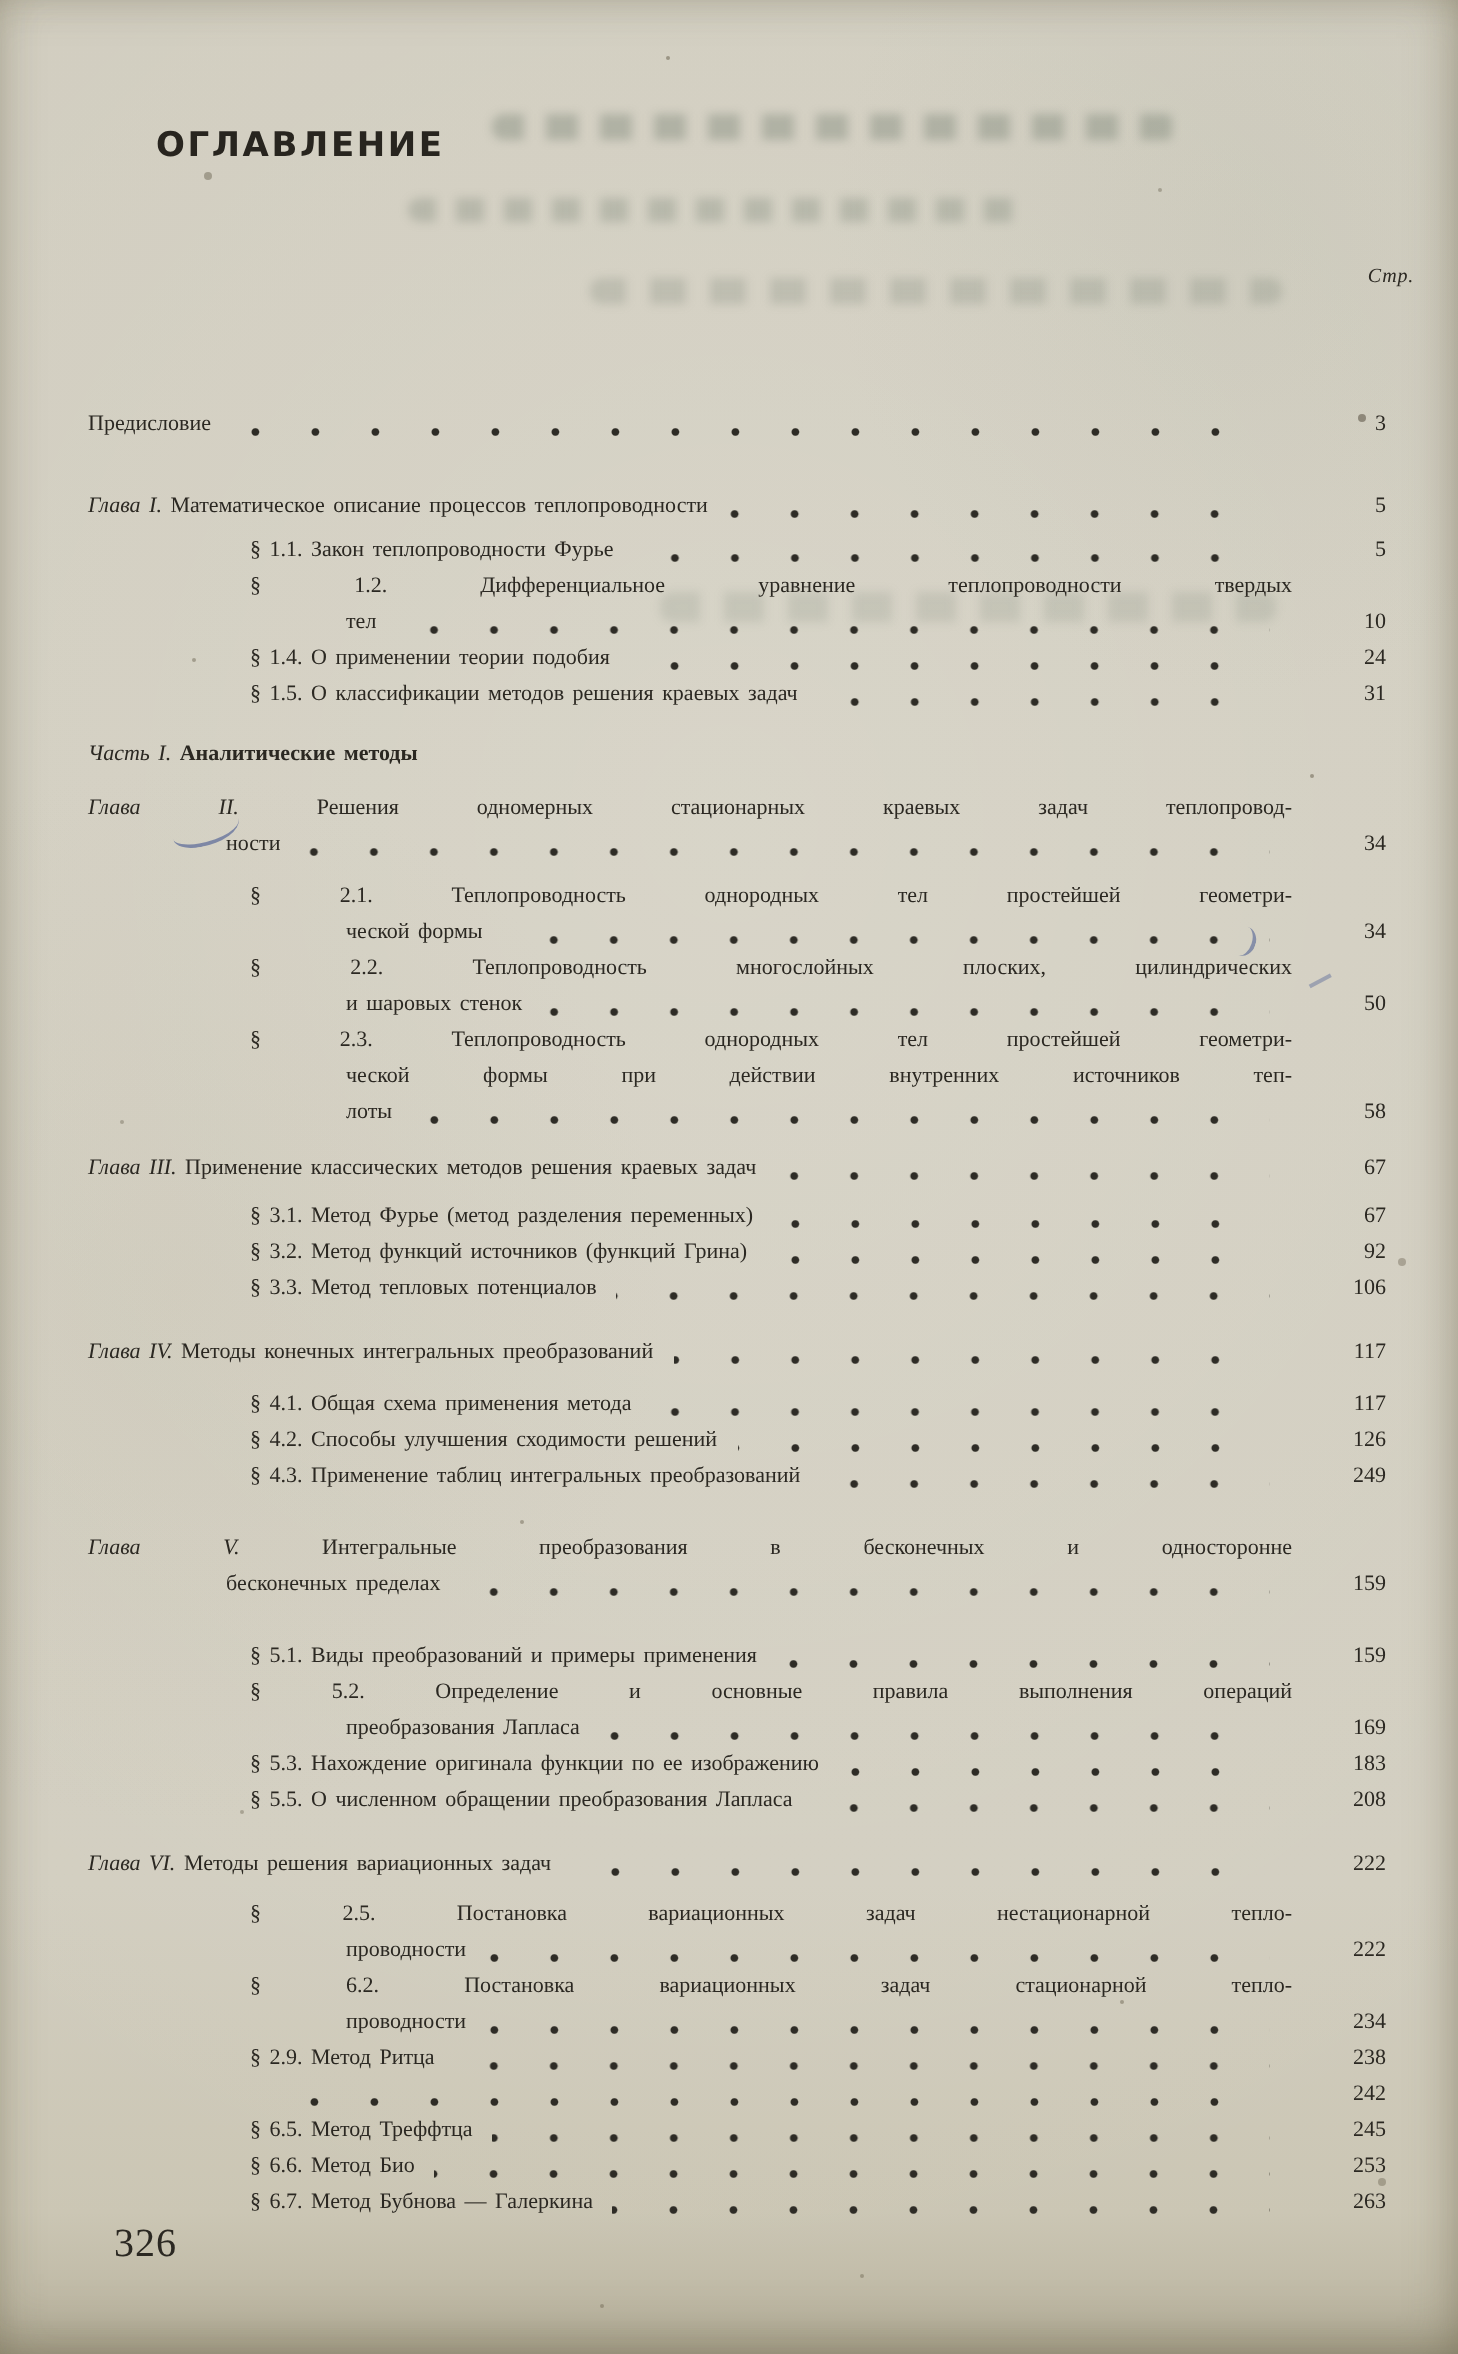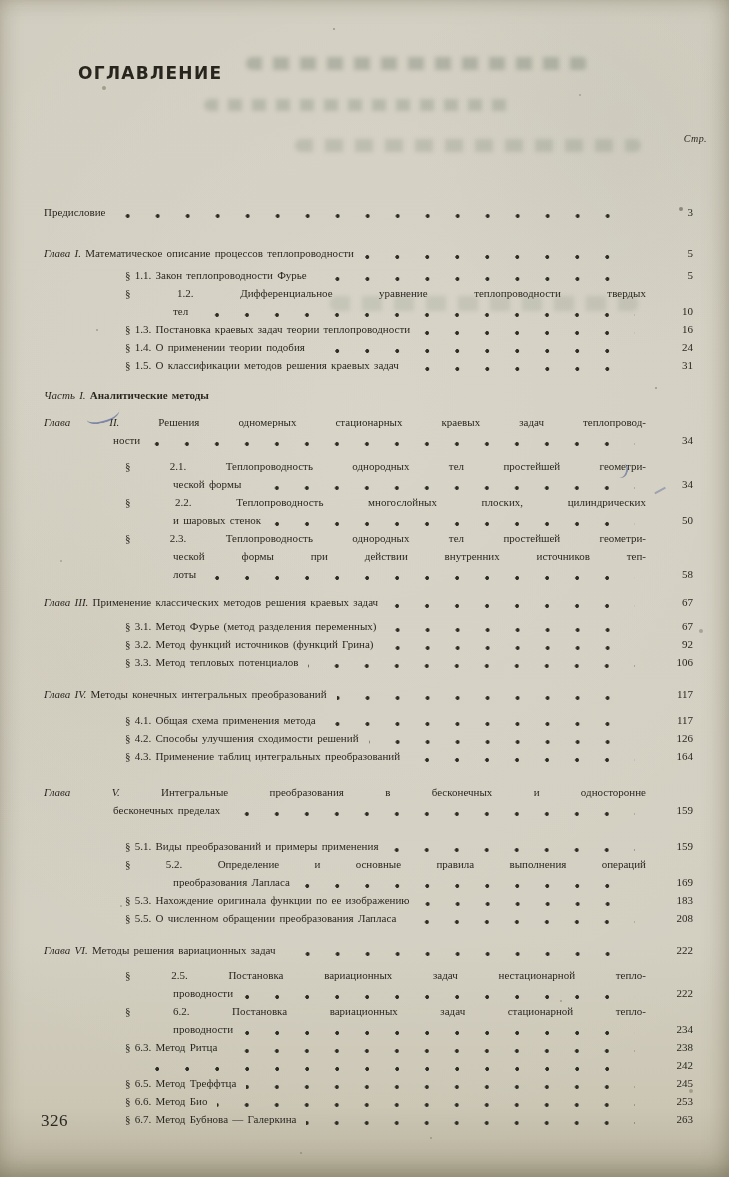--- a/index.html
+++ b/index.html
@@ -42,21 +42,21 @@
   .part .txt { font-weight:700; }
   .part .lbl { font-weight:400;text-align:right; }
   .txt { white-space:normal; }
   .leader {
     flex:1 1 auto; height:4px; align-self:flex-end; margin:0 14px 3px 10px;
     background-image:radial-gradient(circle at 2.2px 2px, #2e2c26 1.6px, rgba(0,0,0,0) 2.2px);
     background-size:30px 4px; background-repeat:repeat-x; background-position:right bottom;
     min-width:10px;
   }
   .pg { flex:0 0 44px; text-align:right; }
-  .folio { position:absolute; left:41px; top:1111px; font-size:17px; letter-spacing:.5px; }
+  .folio { position:absolute; left:57px; top:1111px; font-size:20px; letter-spacing:.5px; }
   
   .ghost { position:absolute; filter:blur(2.3px); border-radius:6px; }
   .g1 { top:57px;  left:246px; width:342px; height:13px;
         background:repeating-linear-gradient(90deg, rgba(108,120,106,.34) 0 16px, rgba(0,0,0,0) 16px 27px); }
   .g2 { top:99px;  left:204px; width:312px; height:12px;
         background:repeating-linear-gradient(90deg, rgba(108,120,106,.27) 0 14px, rgba(0,0,0,0) 14px 24px); }
   .g3 { top:139px; left:295px; width:346px; height:13px;
         background:repeating-linear-gradient(90deg, rgba(108,120,106,.22) 0 18px, rgba(0,0,0,0) 18px 30px); }
   .g4 { top:296px; left:330px; width:308px; height:15px;
         background:repeating-linear-gradient(90deg, rgba(108,120,106,.16) 0 20px, rgba(0,0,0,0) 20px 32px); }
@@ -116,27 +116,20 @@
       <div class="entry section">
         <div class="ml first"><span class="lbl">§ 1.2.</span> Дифференциальное уравнение теплопроводности твердых</div>
         <div class="ll cont">
           <span class="txt">тел</span>
           <span class="leader"></span>
           <span class="pg">10</span>
         </div>
       </div>
       <div class="entry section">
         <div class="ll first">
-          <span class="txt"><span class="lbl">§ 1.3.</span> Постановка краевых задач теории теплопроводности</span>
-          <span class="leader"></span>
-          <span class="pg">16</span>
-        </div>
-      </div>
-      <div class="entry section">
-        <div class="ll first">
           <span class="txt"><span class="lbl">§ 1.4.</span> О применении теории подобия</span>
           <span class="leader"></span>
           <span class="pg">24</span>
         </div>
       </div>
       <div class="entry section">
         <div class="ll first">
           <span class="txt"><span class="lbl">§ 1.5.</span> О классификации методов решения краевых задач</span>
           <span class="leader"></span>
           <span class="pg">31</span>
@@ -226,21 +219,21 @@
         <div class="ll first">
           <span class="txt"><span class="lbl">§ 4.2.</span> Способы улучшения сходимости решений</span>
           <span class="leader"></span>
           <span class="pg">126</span>
         </div>
       </div>
       <div class="entry section">
         <div class="ll first">
           <span class="txt"><span class="lbl">§ 4.3.</span> Применение таблиц интегральных преобразований</span>
           <span class="leader"></span>
-          <span class="pg">164</span>
+          <span class="pg">249</span>
         </div>
       </div>
       <div class="entry chapter" style="margin-top: 18px;">
         <div class="ml first"><span class="lbl">Глава V.</span> Интегральные преобразования в бесконечных и односторонне</div>
         <div class="ll cont">
           <span class="txt">бесконечных пределах</span>
           <span class="leader"></span>
           <span class="pg">159</span>
         </div>
       </div>
@@ -291,21 +284,21 @@
       <div class="entry section">
         <div class="ml first"><span class="lbl">§ 6.2.</span> Постановка вариационных задач стационарной тепло-</div>
         <div class="ll cont">
           <span class="txt">проводности</span>
           <span class="leader"></span>
           <span class="pg">234</span>
         </div>
       </div>
       <div class="entry section">
         <div class="ll first">
-          <span class="txt"><span class="lbl">§ 6.3.</span> Метод Ритца</span>
+          <span class="txt"><span class="lbl">§ 2.9.</span> Метод Ритца</span>
           <span class="leader"></span>
           <span class="pg">238</span>
         </div>
       </div>
       <div class="entry section">
         <div class="ll first">
           <span class="leader"></span>
           <span class="pg">242</span>
         </div>
       </div>

